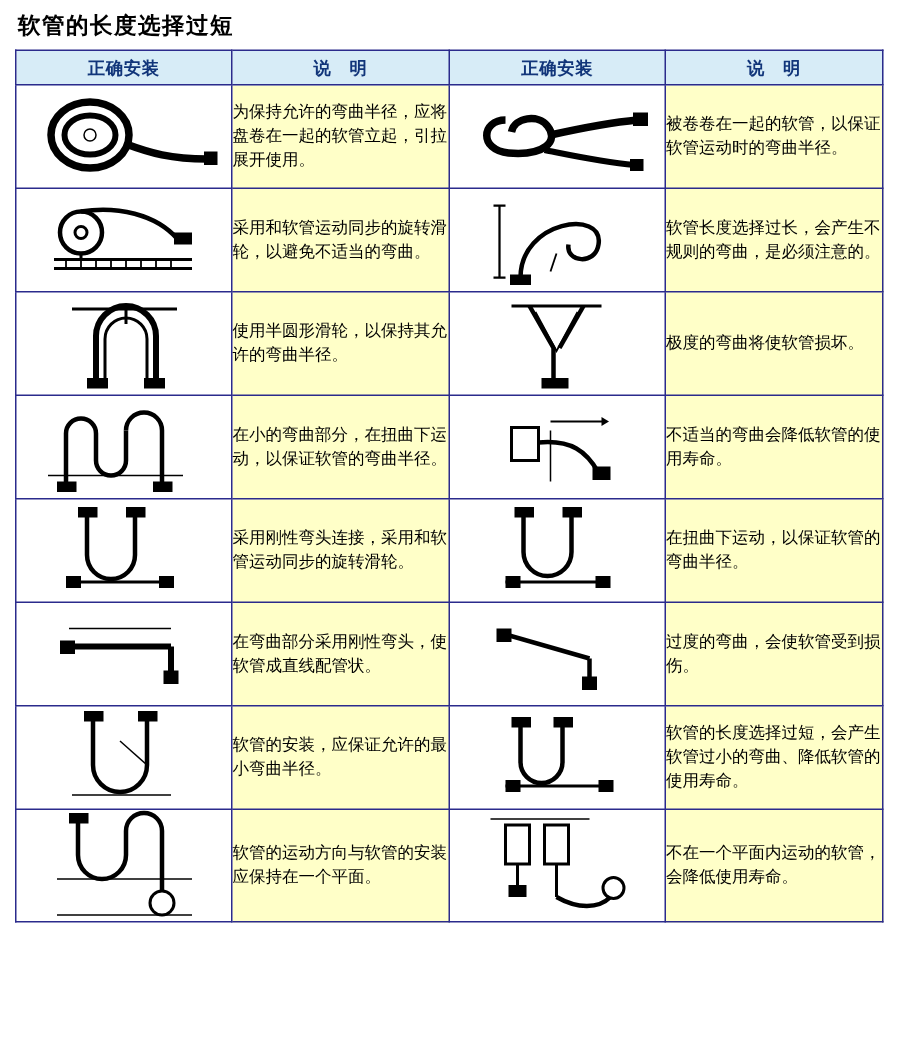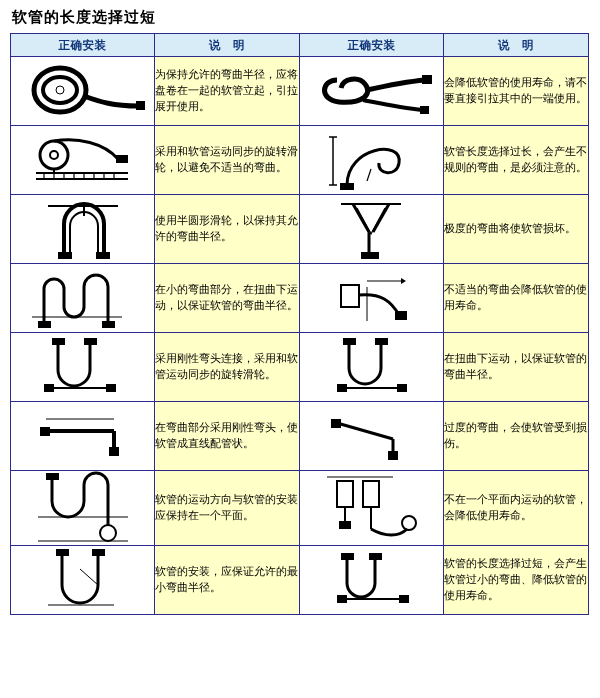--- a/index.html
+++ b/index.html
@@ -107,21 +107,21 @@
         <td class="txt-cell">为保持允许的弯曲半径，应将盘卷在一起的软管立起，引拉展开使用。</td>
         <td class="img-cell">
           <svg class="fig" width="130" height="62" viewBox="0 0 130 62">
             <path d="M30 20 C14 20 12 40 32 42 C56 44 66 34 58 24 C52 16 36 18 34 28" fill="none" stroke="#000" stroke-width="5"></path>
             <path d="M60 30 C78 26 96 22 118 20" fill="none" stroke="#000" stroke-width="5"></path>
             <rect x="115" y="15" width="10" height="9" fill="#000"></rect>
             <path d="M56 40 C76 44 94 48 116 50" fill="none" stroke="#000" stroke-width="4"></path>
             <rect x="113" y="46" width="9" height="8" fill="#000"></rect>
           </svg>
         </td>
-        <td class="txt-cell">会降低软管的使用寿命，请不要直接引拉其中的一端使用。</td>
+        <td class="txt-cell">被卷卷在一起的软管，以保证软管运动时的弯曲半径。</td>
       </tr>
 
       <tr>
         <td class="img-cell">
           <svg class="fig" width="130" height="62" viewBox="0 0 130 62">
             <circle cx="36" cy="26" r="14" fill="none" stroke="#000" stroke-width="3"></circle>
             <circle cx="36" cy="26" r="4" fill="none" stroke="#000" stroke-width="2"></circle>
             <path d="M36 12 C60 8 86 14 100 30" fill="none" stroke="#000" stroke-width="3"></path>
             <rect x="98" y="26" width="12" height="8" fill="#000"></rect>
             <path d="M18 44 L110 44" stroke="#000" stroke-width="2"></path>
@@ -244,20 +244,44 @@
             <path d="M86 34 L86 48" stroke="#000" stroke-width="3"></path>
             <rect x="24" y="14" width="10" height="9" fill="#000"></rect>
             <rect x="81" y="46" width="10" height="9" fill="#000"></rect>
           </svg>
         </td>
         <td class="txt-cell">过度的弯曲，会使软管受到损伤。</td>
       </tr>
 
       <tr>
         <td class="img-cell">
+          <svg class="fig" width="130" height="62" viewBox="0 0 130 62">
+            <path d="M44 4 L44 36 A18 18 0 0 0 80 36 L80 4" fill="none" stroke="#000" stroke-width="3"></path>
+            <rect x="38" y="0" width="13" height="7" fill="#000"></rect>
+            <rect x="74" y="0" width="13" height="7" fill="#000"></rect>
+            <line x1="62" y1="20" x2="80" y2="36" stroke="#000" stroke-width="1"></line>
+            <line x1="30" y1="56" x2="96" y2="56" stroke="#000" stroke-width="1"></line>
+          </svg>
+        </td>
+        <td class="txt-cell">软管的安装，应保证允许的最小弯曲半径。</td>
+        <td class="img-cell">
+          <svg class="fig" width="130" height="62" viewBox="0 0 130 62">
+            <path d="M40 8 L40 34 A14 14 0 0 0 68 34 L68 8" fill="none" stroke="#000" stroke-width="3"></path>
+            <rect x="34" y="4" width="13" height="7" fill="#000"></rect>
+            <rect x="62" y="4" width="13" height="7" fill="#000"></rect>
+            <line x1="30" y1="50" x2="100" y2="50" stroke="#000" stroke-width="2"></line>
+            <rect x="30" y="46" width="10" height="8" fill="#000"></rect>
+            <rect x="92" y="46" width="10" height="8" fill="#000"></rect>
+          </svg>
+        </td>
+        <td class="txt-cell">软管的长度选择过短，会产生软管过小的弯曲、降低软管的使用寿命。</td>
+      </tr>
+
+      <tr>
+        <td class="img-cell">
           <svg class="fig" width="130" height="74" viewBox="0 0 130 74">
             <path d="M34 6 L34 30 A16 16 0 0 0 66 30 L66 14 A12 12 0 0 1 90 14 L90 54" fill="none" stroke="#000" stroke-width="3"></path>
             <rect x="28" y="2" width="13" height="7" fill="#000"></rect>
             <circle cx="90" cy="62" r="8" fill="none" stroke="#000" stroke-width="2"></circle>
             <line x1="20" y1="46" x2="110" y2="46" stroke="#000" stroke-width="1"></line>
             <line x1="20" y1="70" x2="110" y2="70" stroke="#000" stroke-width="1"></line>
           </svg>
         </td>
         <td class="txt-cell">软管的运动方向与软管的安装应保持在一个平面。</td>
         <td class="img-cell">
@@ -268,39 +292,15 @@
             <line x1="64" y1="36" x2="64" y2="58" stroke="#000" stroke-width="2"></line>
             <path d="M64 58 C78 66 92 66 100 58" fill="none" stroke="#000" stroke-width="3"></path>
             <circle cx="102" cy="52" r="7" fill="none" stroke="#000" stroke-width="2"></circle>
             <rect x="32" y="50" width="12" height="8" fill="#000"></rect>
             <line x1="20" y1="6" x2="86" y2="6" stroke="#000" stroke-width="1"></line>
           </svg>
         </td>
         <td class="txt-cell">不在一个平面内运动的软管，会降低使用寿命。</td>
       </tr>
 
-      <tr>
-        <td class="img-cell">
-          <svg class="fig" width="130" height="62" viewBox="0 0 130 62">
-            <path d="M44 4 L44 36 A18 18 0 0 0 80 36 L80 4" fill="none" stroke="#000" stroke-width="3"></path>
-            <rect x="38" y="0" width="13" height="7" fill="#000"></rect>
-            <rect x="74" y="0" width="13" height="7" fill="#000"></rect>
-            <line x1="62" y1="20" x2="80" y2="36" stroke="#000" stroke-width="1"></line>
-            <line x1="30" y1="56" x2="96" y2="56" stroke="#000" stroke-width="1"></line>
-          </svg>
-        </td>
-        <td class="txt-cell">软管的安装，应保证允许的最小弯曲半径。</td>
-        <td class="img-cell">
-          <svg class="fig" width="130" height="62" viewBox="0 0 130 62">
-            <path d="M40 8 L40 34 A14 14 0 0 0 68 34 L68 8" fill="none" stroke="#000" stroke-width="3"></path>
-            <rect x="34" y="4" width="13" height="7" fill="#000"></rect>
-            <rect x="62" y="4" width="13" height="7" fill="#000"></rect>
-            <line x1="30" y1="50" x2="100" y2="50" stroke="#000" stroke-width="2"></line>
-            <rect x="30" y="46" width="10" height="8" fill="#000"></rect>
-            <rect x="92" y="46" width="10" height="8" fill="#000"></rect>
-          </svg>
-        </td>
-        <td class="txt-cell">软管的长度选择过短，会产生软管过小的弯曲、降低软管的使用寿命。</td>
-      </tr>
-
     </tbody>
   </table>
 </div>
 
 </body></html>

